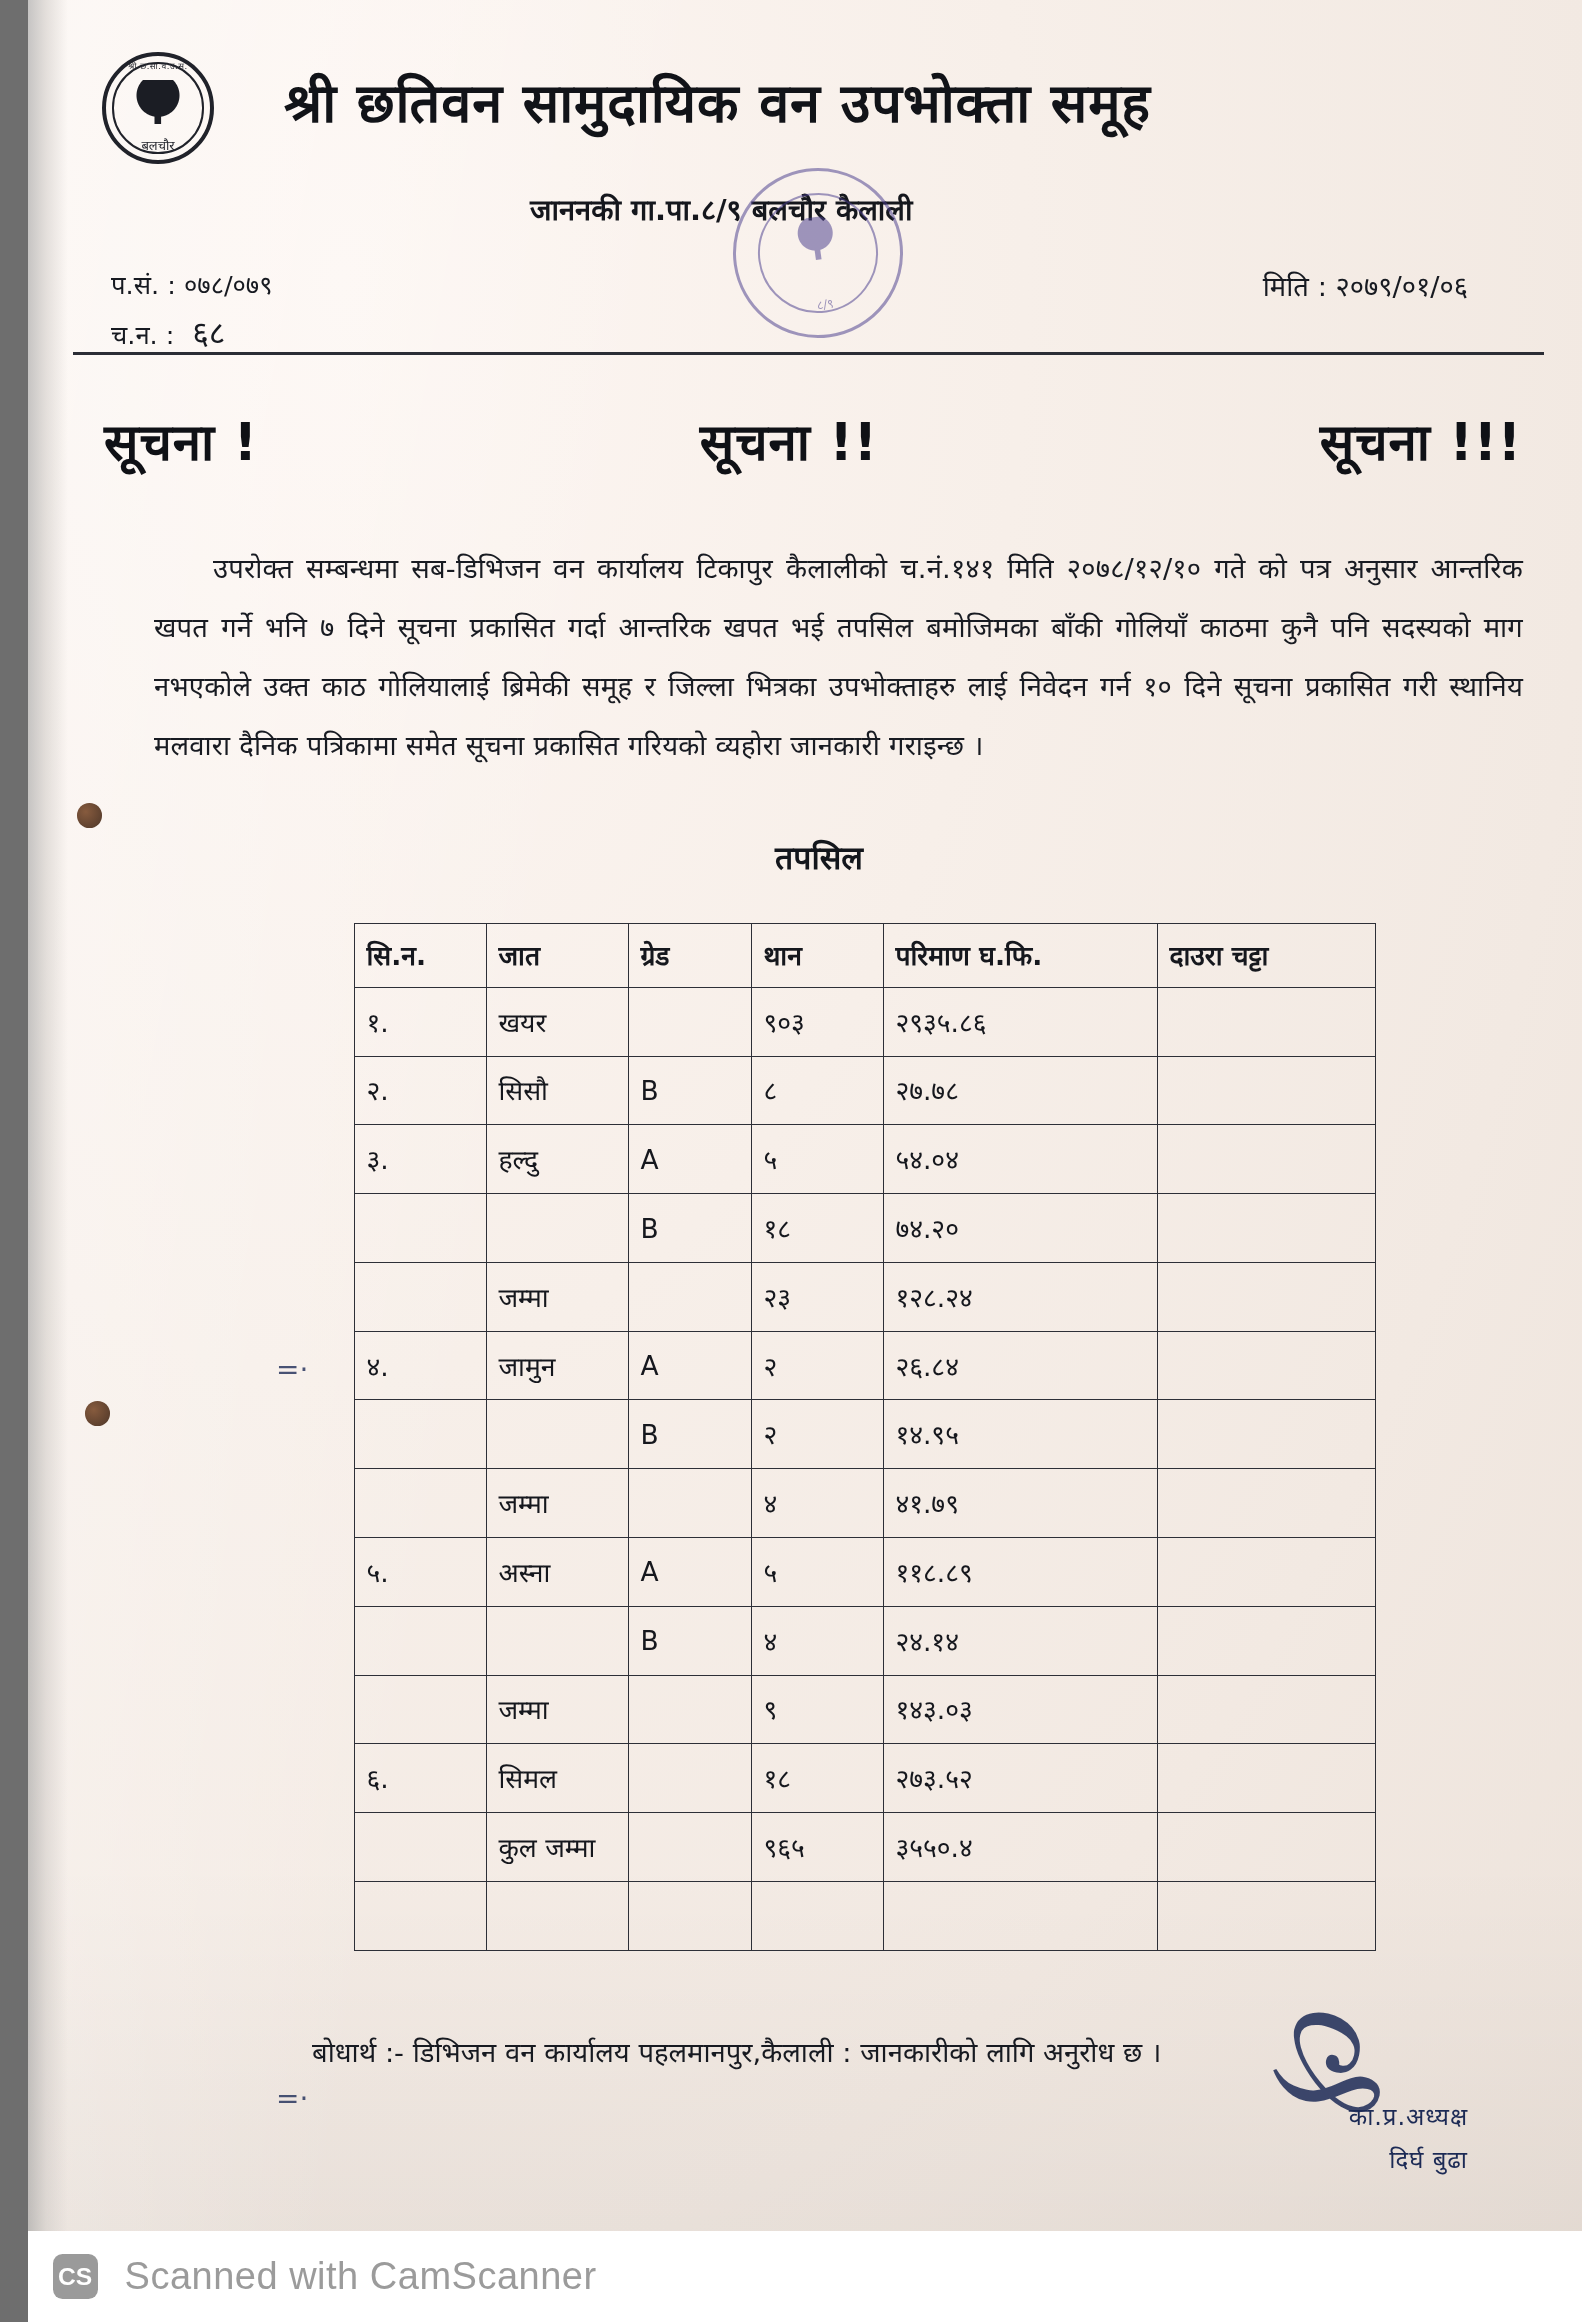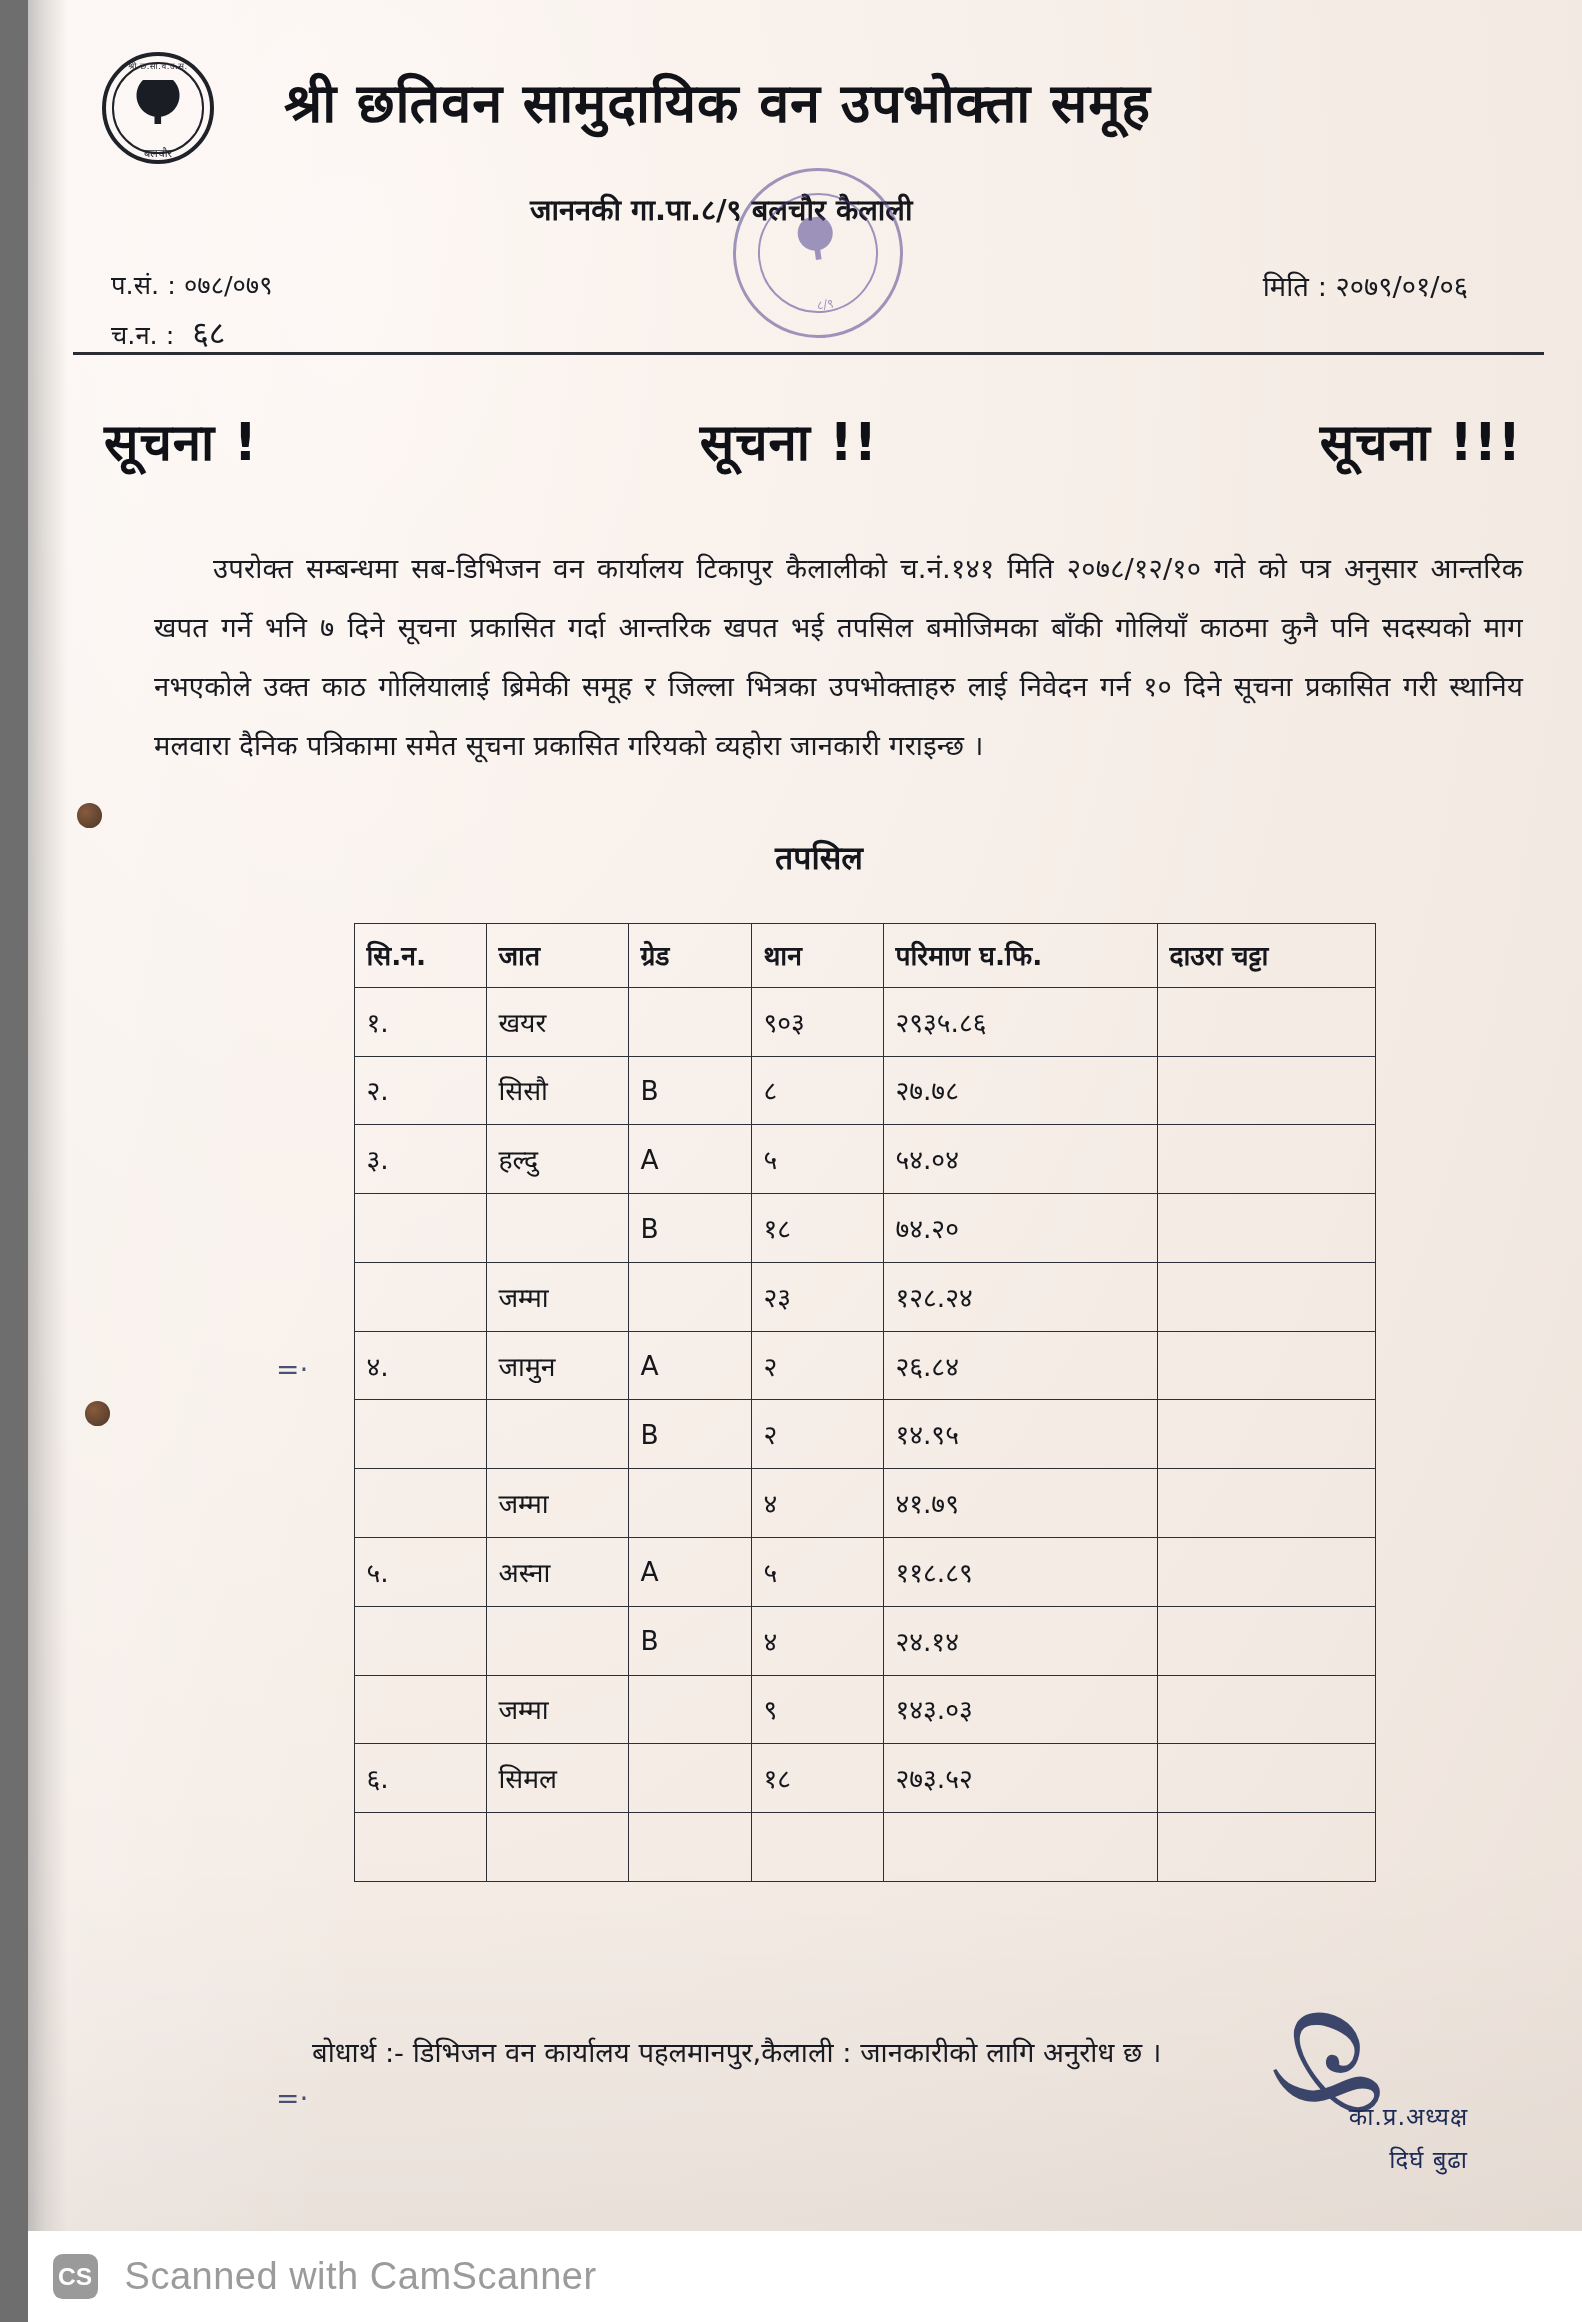--- a/index.html
+++ b/index.html
@@ -89,23 +89,23 @@
     top: 7.6px;
     transform: translateX(-50%);
     font-size: 8.5px;
     letter-spacing: 0.5px;
     color: #22242c;
     white-space: nowrap;
   }
   .logo .logo-bottom-text {
     position: absolute;
     left: 50%;
-    bottom: 4px;
+    bottom: 10px;
     transform: translateX(-50%);
-    font-size: 11px;
+    font-size: 13px;
     color: #22242c;
     white-space: nowrap;
   }
 
   .org-title {
     position: absolute;
     left: 256px;
     top: 64px;
     font-size: 54px;
     font-weight: 700;
@@ -541,20 +541,28 @@
           </tr>
           <tr>
             <td class="tall">६.</td>
             <td class="tall">सिमल</td>
             <td class="tall"></td>
             <td class="tall">१८</td>
             <td class="tall">२७३.५२</td>
             <td class="tall"></td>
           </tr>
           <tr>
+            <td class="tall"></td>
+            <td class="tall">कुल जम्मा</td>
+            <td class="tall"></td>
+            <td class="tall">९६५</td>
+            <td class="tall">३५५०.४</td>
+            <td class="tall"></td>
+          </tr>
+          <tr>
             <td class="empty-row"></td>
             <td class="empty-row"></td>
             <td class="empty-row"></td>
             <td class="empty-row"></td>
             <td class="empty-row"></td>
             <td class="empty-row"></td>
           </tr>
         </tbody>
       </table>
     </div>

